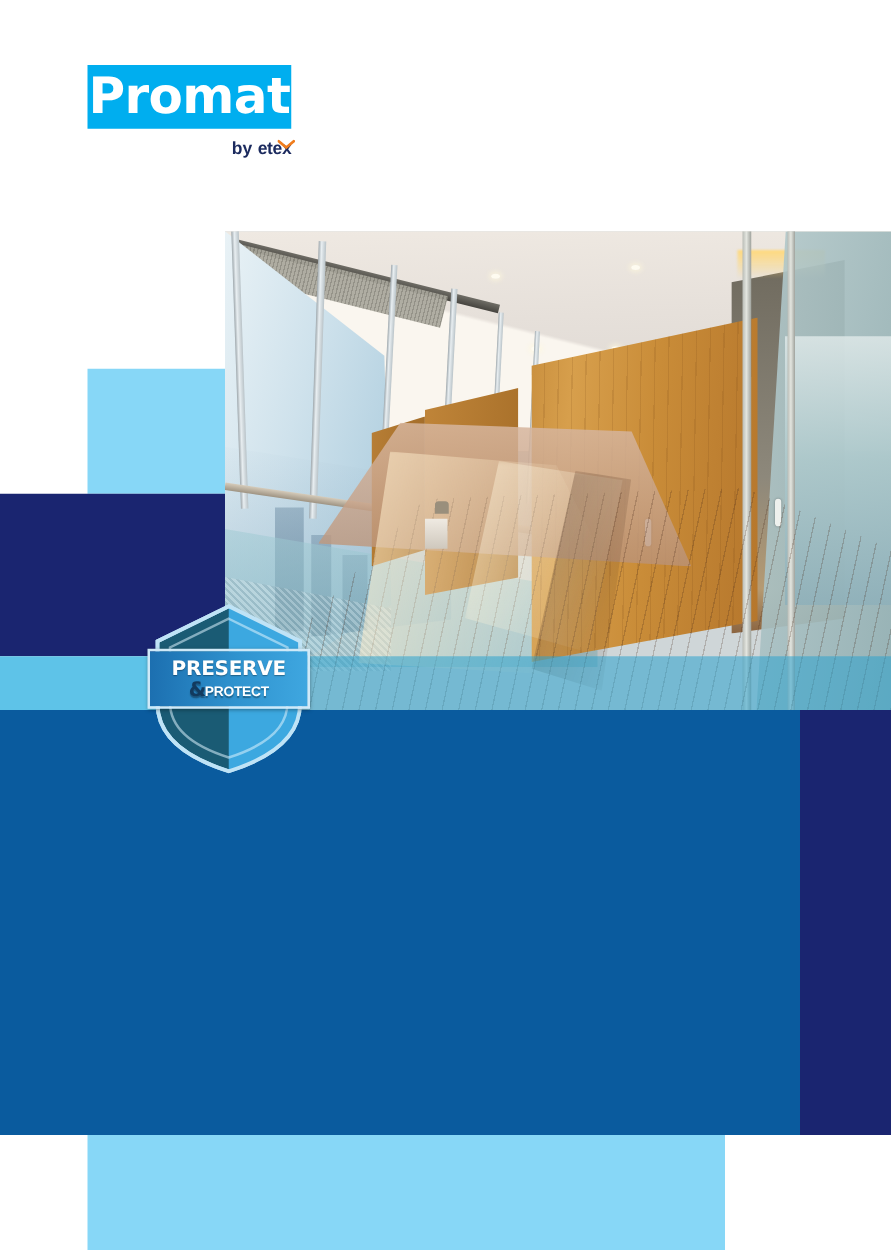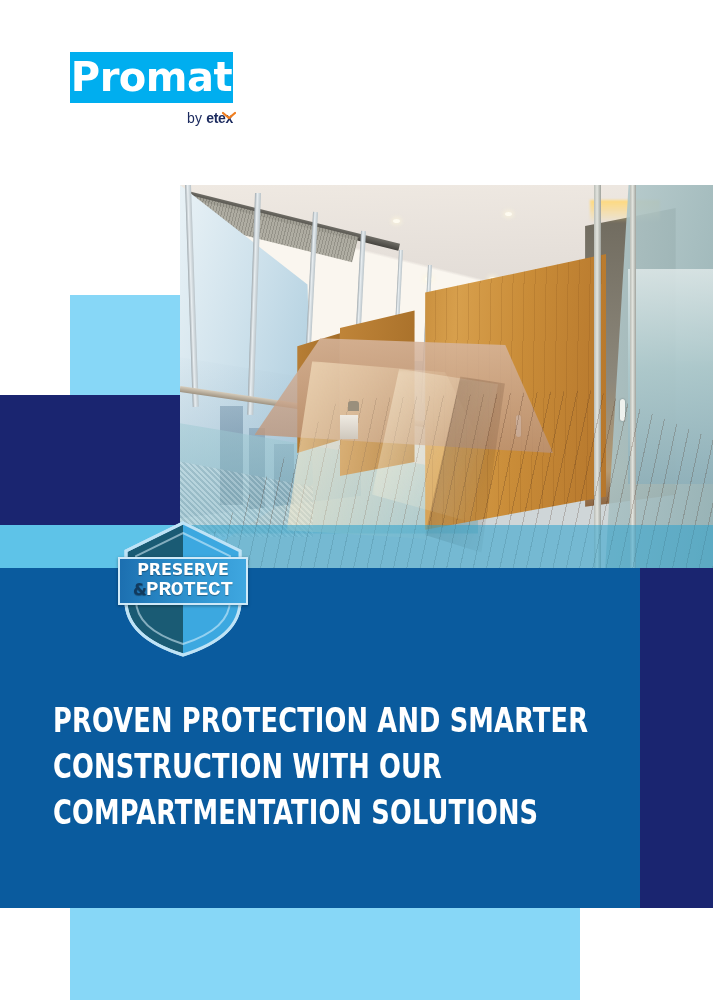--- a/index.html
+++ b/index.html
@@ -32,21 +32,21 @@
     margin-top:7px;
     width:163px;
     text-align:right;
     font-size:14px;
     font-weight:700;
     color:#1B2A5E;
     letter-spacing:0.2px;
     position:relative;
     height:18px;
   }
-  .logo-sub .by { font-weight:400; }
+  .logo-sub .by { font-weight:700; }
   .logo-sub .etex { font-weight:700; letter-spacing:-0.3px; }
   .etex-mark {
     position:absolute;
     right:-3px; top:0px;
     width:14px; height:12px;
   }
 
   
   .sq-lightblue-top {
     position:absolute;
@@ -291,21 +291,21 @@
   }
   .band-left-solid {
     position:absolute; left:0px; top:525px;
     width:180px; height:43px;
     background:#5EC3E8;
   }
 
   
   .shield-wrap {
     position:absolute;
-    left:122px; top:521px;
+    left:122px; top:483px;
     width:122px; height:136px;
   }
   .shield-svg { position:absolute; inset:0; }
   .shield-banner {
     position:absolute;
     left:-4px; top:36px;
     width:130px; height:48px;
     background:linear-gradient(92deg,#1c6fb0 0%,#2f93cf 55%,#3fa7e0 100%);
     border:2px solid #cfe9f8;
     display:flex; flex-direction:column;
@@ -328,23 +328,23 @@
   }
   .banner-amp {
     color:#123a5e;
     font-family:"DejaVu Sans", sans-serif;
     font-weight:700;
     font-size:16px;
     letter-spacing:-1px;
   }
   .banner-protect {
     color:#ffffff;
-    font-family:Liberation Mono, monospace;
-    font-weight:700;
-    font-size:21px;
+    font-family:Liberation Sans, sans-serif;
+    font-weight:700;
+    font-size:11px;
     letter-spacing:-0.2px;
   }
 
   
   .headline {
     position:absolute;
     left:53px; top:697px;
     width:560px;
   }
   .headline-line {
@@ -456,19 +456,14 @@
     </div>
     <div class="logo-sub">
       <span class="by">by</span>
       <span class="etex">etex</span>
       <svg class="etex-mark" viewBox="0 0 14 12">
         <path d="M1 3 L7 8 L13 3" fill="none" stroke="#F07D1E" stroke-width="2.2" stroke-linecap="round"></path>
       </svg>
     </div>
   </div>
 
-  <div class="headline">
-    <div class="headline-line">PROVEN PROTECTION AND SMARTER</div>
-    <div class="headline-line">CONSTRUCTION WITH OUR</div>
-    <div class="headline-line">COMPARTMENTATION SOLUTIONS</div>
-  </div>
 
 </div>
 
 </body></html>

